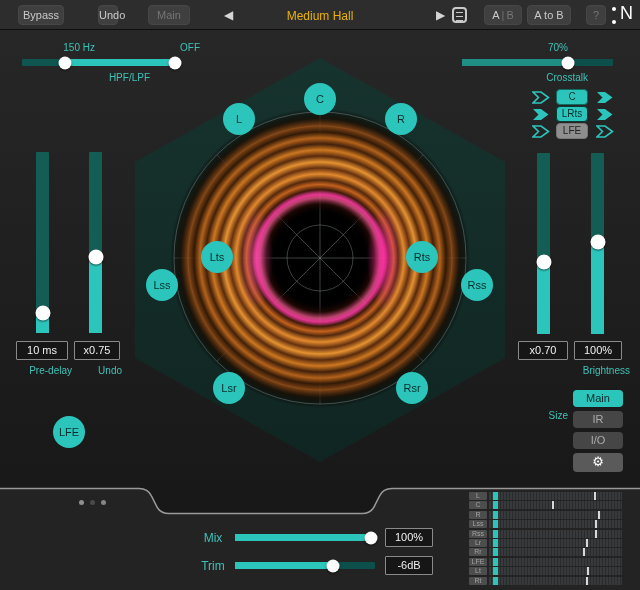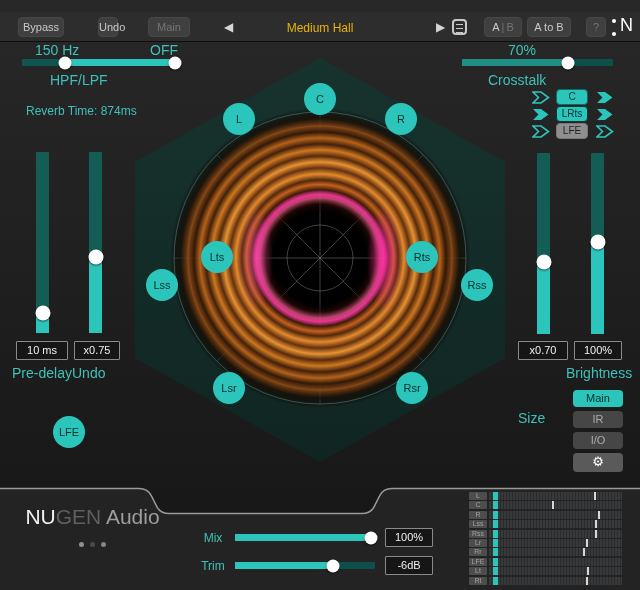--- a/index.html
+++ b/index.html
@@ -3,21 +3,21 @@
 <meta charset="utf-8">
 <style>
   * { margin:0; padding:0; box-sizing:border-box; }
   html,body { background:#101010; }
   .app {
     position:relative; width:640px; height:590px; overflow:hidden;
     font-family:"Liberation Sans", sans-serif; background:linear-gradient(#282828, #151515);
     -webkit-font-smoothing:antialiased; color:#ccc;
   }
   
-  .topbar { position:absolute; left:0; top:0; width:640px; height:30px; background:#2d2d2d; border-bottom:1px solid #0e0e0e;margin-top:12px; }
+  .topbar { position:absolute; left:0; top:0; width:640px; height:30px; background:#2d2d2d; border-bottom:1px solid #0e0e0e; }
   .tb-btn {
     position:absolute; top:5px; height:20px; background:#3f3f3f; border:1px solid #474747;
     border-radius:4px; color:#c9c9c9; font-size:11px; line-height:18px; text-align:center; cursor:default;
   }
   .tb-btn.dim { color:#757575; }
   .tb-icon { position:absolute; top:0; height:30px; line-height:30px; color:#d6d6d6; font-size:12px; }
   .preset-title { position:absolute; left:245px; top:1px; width:150px; height:42px; line-height:30px; text-align:center; color:#eab308; font-size:12px; }
   .list-icon { position:absolute; left:452px; top:7px; width:15px; height:16px; border:2px solid #c9c9c9; border-radius:4px;
     background:repeating-linear-gradient(#2d2d2d 0 1px, #2d2d2d 1px 2px, #c9c9c9 2px 3px, #2d2d2d 3px 4px);
     background-size:7px 12px; background-position:2px 1px; background-repeat:no-repeat; }
@@ -27,21 +27,21 @@
   .nlogo .dots { position:absolute; left:0; top:4px; width:5px; height:17px; }
   .nlogo .dot { position:absolute; left:0; width:4px; height:4px; border-radius:50%; background:#fff; }
   .nlogo .dot.b { bottom:0; }
   .nlogo .n { position:absolute; left:8px; top:0; font-size:18px; color:#fff; font-weight:400; }
   
   .stage-svg { position:absolute; left:0; top:30px; }
   
   .node { position:absolute; width:32px; height:32px; border-radius:50%; background:#2cc5bc;
     color:#0b2e2b; font-size:11px; display:flex; align-items:center; justify-content:center; cursor:pointer; }
   
-  .tlabel { position:absolute; color:#3fc1b7; font-size:14px; text-align:left; }
+  .tlabel { position:absolute; color:#3fc1b7; font-size:10px; text-align:right; }
   
   .htrack { position:absolute; height:7px; background:#0e564f; border-radius:1px; }
   .hfill { position:absolute; top:0; bottom:0; background:#2cc5bc; }
   .hfill.mid { background:#1f8e85; }
   .knob { position:absolute; width:13px; height:13px; border-radius:50%; background:#fff; top:50%; transform:translate(-50%,-50%); box-shadow:0 1px 2px rgba(0,0,0,.6); }
   
   .vtrack { position:absolute; width:13px; background:#135d55; border-radius:1px; }
   .vfill { position:absolute; left:0; right:0; bottom:0; background:#2cc5bc; }
   .vknob { position:absolute; left:50%; width:15px; height:15px; border-radius:50%; background:#fff; transform:translate(-50%,-50%); box-shadow:0 1px 2px rgba(0,0,0,.6); }
   
@@ -171,21 +171,20 @@
   <div class="node" style="left:53px;top:416px;">LFE</div>
 
   <div class="tlabel" style="left:35px;top:42px;width:60px;">150 Hz</div>
   <div class="tlabel" style="left:150px;top:42px;width:50px;">OFF</div>
   <div class="htrack" style="left:22px;top:59px;width:158px;">
     <div class="hfill" id="hpf-fill" style="left: 27%; width: 70%;"></div>
     <div class="knob" id="hpf-knob" style="left: 27%;"></div>
     <div class="knob" id="lpf-knob" style="left: 97%;"></div>
   </div>
   <div class="tlabel" style="left:50px;top:72px;width:100px;">HPF/LPF</div>
-  <div class="tlabel" style="left:26px;top:104px;width:160px;text-align:left;font-size:12px;">Reverb Time: 874ms</div>
 
   <div class="tlabel" style="left:508px;top:42px;width:60px;">70%</div>
   <div class="htrack" style="left:462px;top:59px;width:151px;background:#0d4f4a;">
     <div class="hfill mid" id="xt-fill" style="left: 0px; width: 70%;"></div>
     <div class="knob" id="xt-knob" style="left: 70%;"></div>
   </div>
   <div class="tlabel" style="left:488px;top:72px;width:100px;">Crosstalk</div>
 
   <svg class="chev" style="left:532px;top:91px;" viewBox="0 0 18 13">
       <path d="M1 1 L9 1 L16.5 6.5 L9 12 L1 12 L6.5 6.5 Z" fill="none" stroke="#2cc5bc" stroke-width="1.6"></path>
@@ -241,21 +240,20 @@
   <div class="view-btn" style="top:411px;">IR</div>
   <div class="view-btn" style="top:432px;">I/O</div>
   <div class="view-btn gear" style="top:453px;"><span>⚙</span></div>
 
   <svg class="bb-svg" width="640" height="103" viewBox="0 0 640 103">
     <path d="M0 1.5 H139 Q148 1.5 151.5 9 L156.5 19 Q160 26.5 169 26.5 H362 Q371 26.5 374.5 19 L379.5 9 Q383 1.5 392 1.5 H640 V103 H0 Z" fill="#232323"></path>
     <path d="M0 1.5 H139 Q148 1.5 151.5 9 L156.5 19 Q160 26.5 169 26.5 H362 Q371 26.5 374.5 19 L379.5 9 Q383 1.5 392 1.5 H640" fill="none" stroke="#999999" stroke-width="1.6"></path>
   </svg>
 
   <div class="brand">
-    <div class="line1"><span class="nu">NU</span><span class="gen">GEN</span><span class="audio"> Audio</span></div>
     <div class="dotsrow">
       <span class="bdot" style="background:#8f8f8f;"></span><span class="bdot" style="background:#4a4a4a;"></span><span class="bdot" style="background:#858585;"></span>
     </div>
   </div>
 
   <div class="outlabel" style="left:198px;top:531px;">Mix</div>
   <div class="htrack" style="left:235px;top:534px;width:140px;background:#0d4f4a;">
     <div class="hfill" id="mix-fill" style="left: 0px; width: 97%;"></div>
       <div class="knob" id="mix-knob" style="left: 97%;"></div>
   </div>

